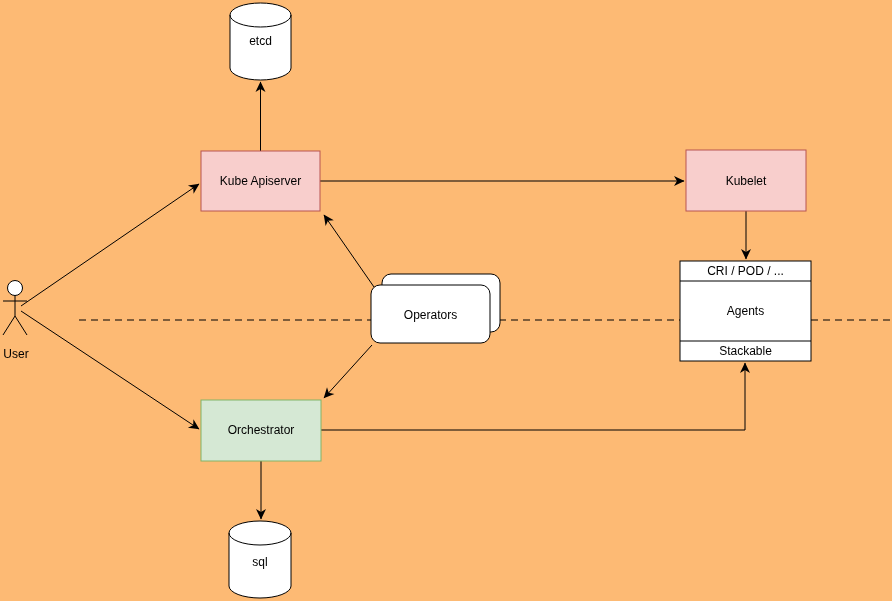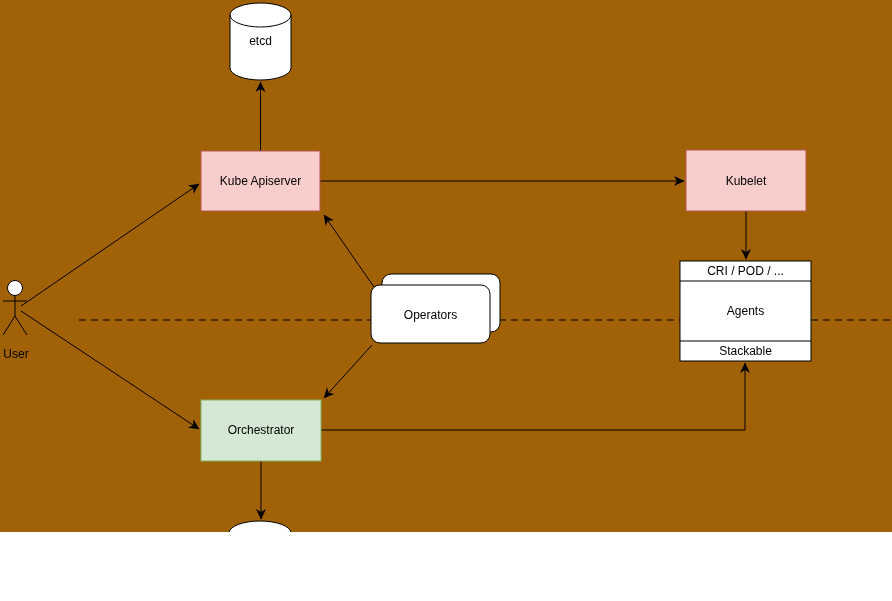--- a/index.html
+++ b/index.html
@@ -3,22 +3,22 @@
 <meta charset="utf-8">
 <style>
   html, body {
     margin: 0;
     padding: 0;
     background: #ffffff;
   }
   .canvas {
     position: relative;
     width: 892px;
-    height: 532px;
-    background: #a16207;
+    height: 601px;
+    background: #fdba74;
     overflow: hidden;
   }
   svg {
     display: block;
   }
   .node-label {
     font-family: "Liberation Sans", "DejaVu Sans", sans-serif;
     font-size: 12px;
     fill: #000000;
     text-anchor: middle;

